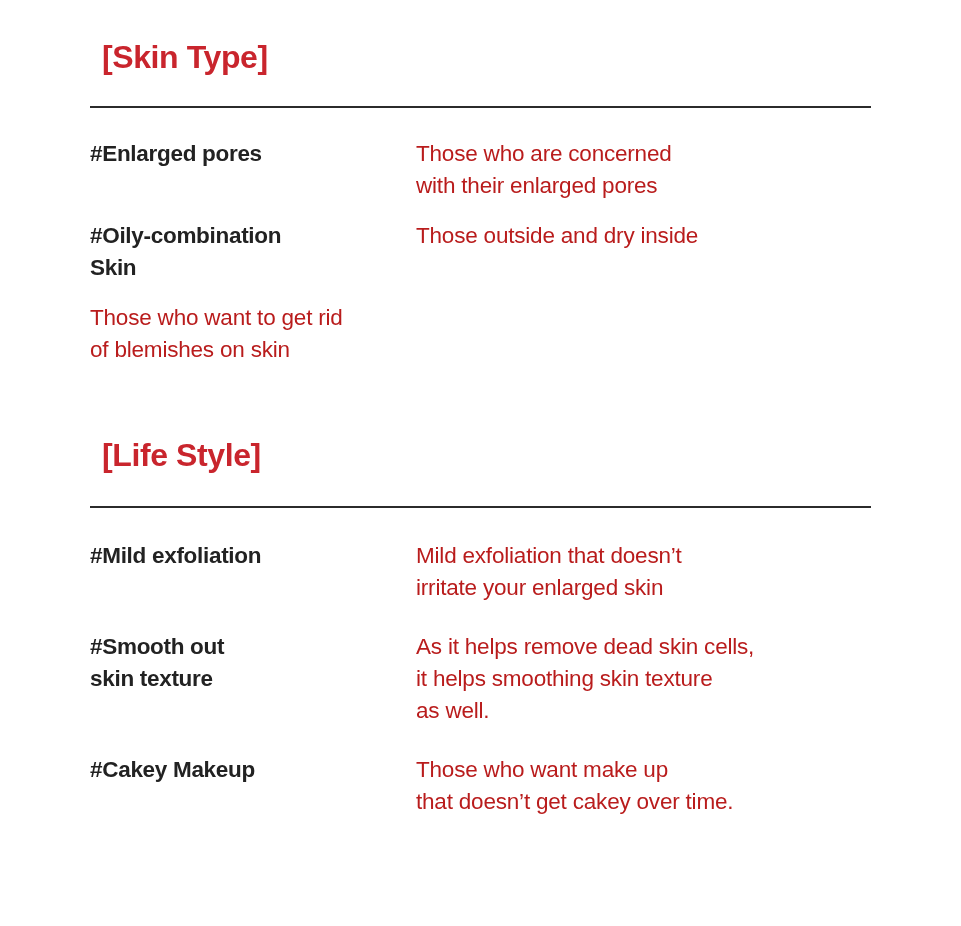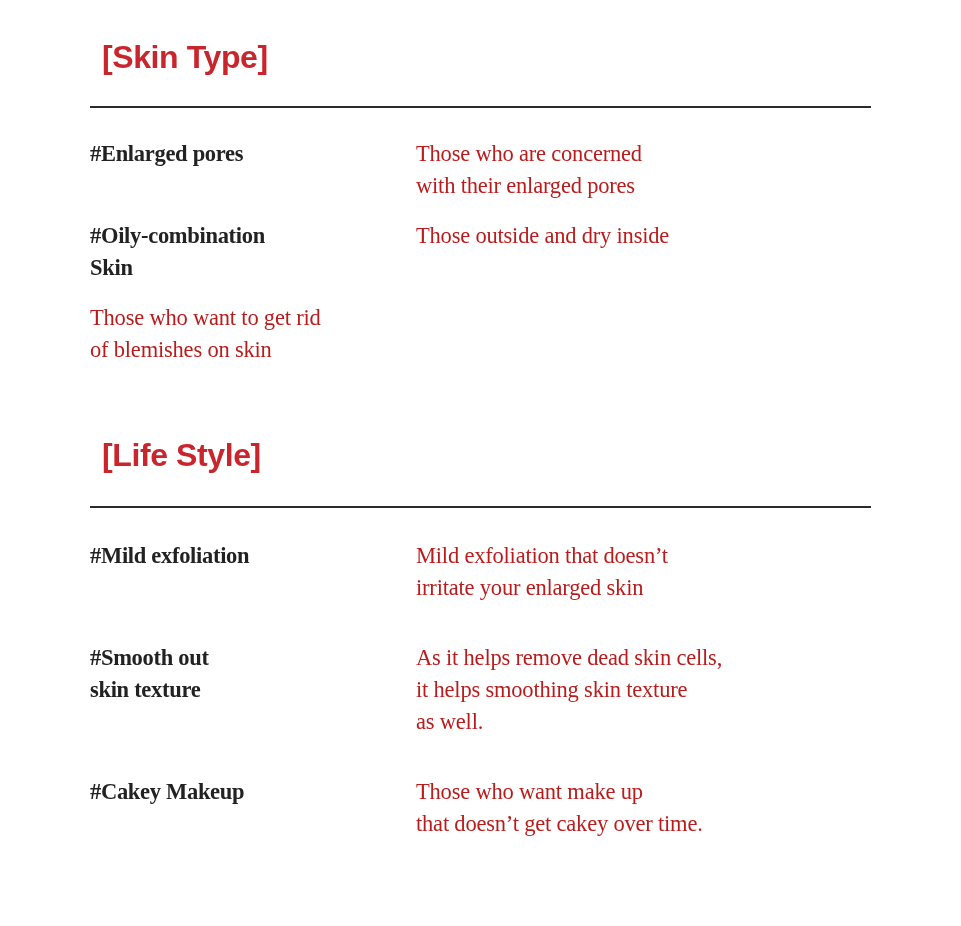--- a/index.html
+++ b/index.html
@@ -39,21 +39,20 @@
     margin: 0;
     padding: 0;
     width: 100%;
   }
   .rows {
     display: block;
   }
   .row {
     display: flex;
     align-items: flex-start;
-    font-family: Liberation Serif, serif;
   }
   .row-term {
     width: 326px;
     flex: 0 0 326px;
     font-size: 22.5px;
     font-weight: bold;
     color: #222222;
     line-height: 1.42;
     letter-spacing: -0.3px;
     white-space: pre-line;
@@ -72,21 +71,21 @@
   #section-skin-type .section-heading { padding-top: 26px; }
   #section-skin-type .section-rule { margin-top: 30px; }
   #section-skin-type .rows { margin-top: 30px; }
   #section-skin-type .row + .row { margin-top: 18px; }
 
   
   #section-life-style { margin-top: 70px; }
   #section-life-style .section-heading { padding-top: 0; }
   #section-life-style .section-rule { margin-top: 32px; }
   #section-life-style .rows { margin-top: 32px; }
-  #section-life-style .row + .row { margin-top: 38px; }
+  #section-life-style .row + .row { margin-top: 27px; }
   #section-life-style .row-desc { line-height: 1.42; }
 </style>
 </head>
 <body>
 
 <div class="page">
 
   <section class="section" id="section-skin-type">
     <h2 class="section-heading">[Skin Type]</h2>
     <hr class="section-rule">

